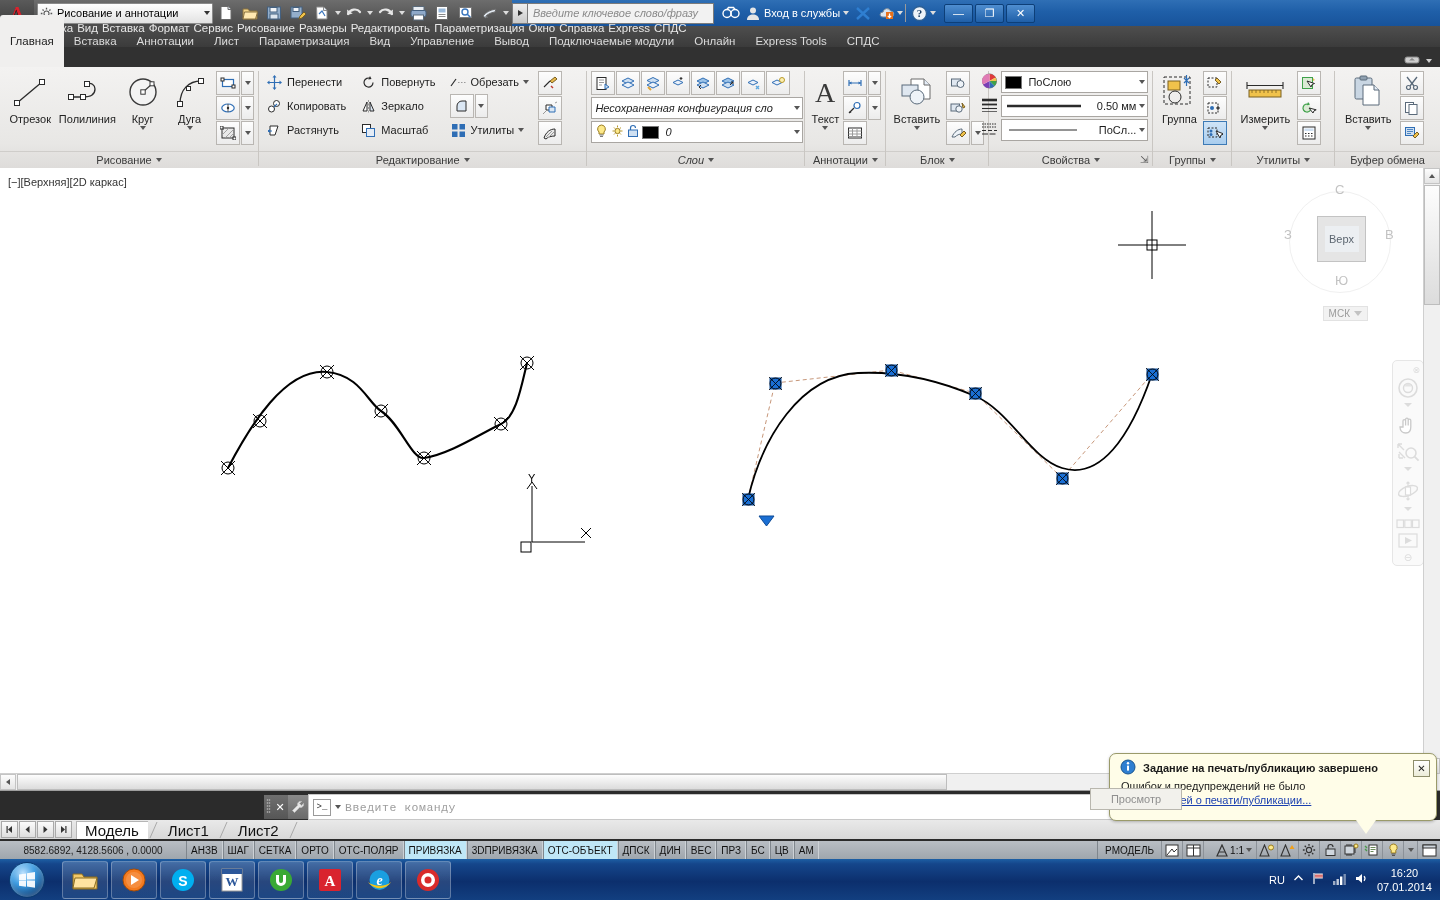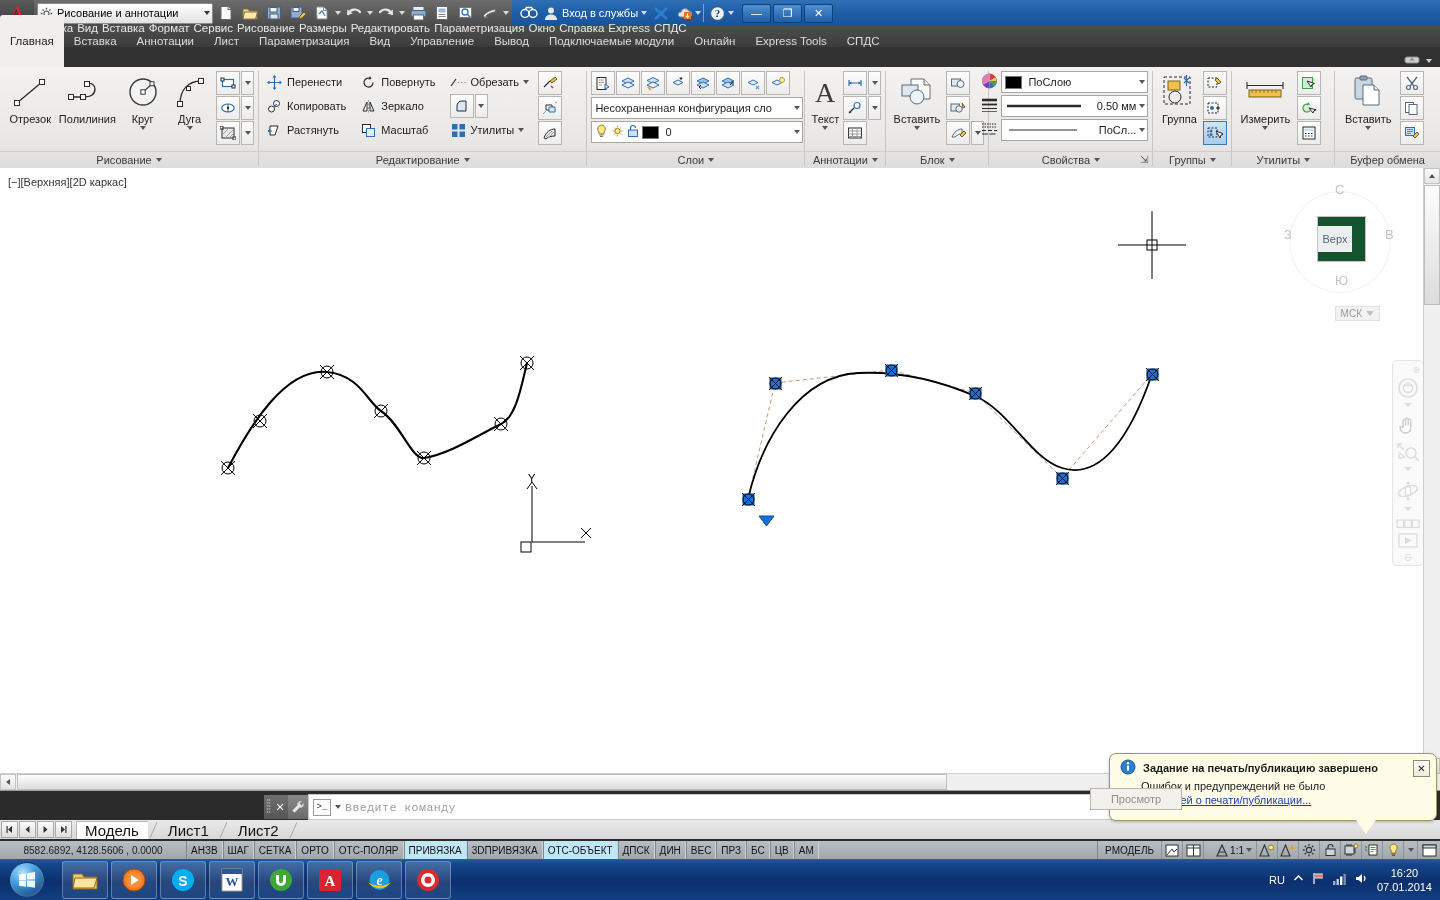--- a/index.html
+++ b/index.html
@@ -133,27 +133,27 @@
     border-bottom:1px solid #9e9e9e;overflow:hidden;
   }
   .vplabel{position:absolute;left:8px;top:8px;font-size:11px;color:#333;}
   .viewcube{position:absolute;right:46px;top:18px;width:110px;height:110px;}
   .vc-ring{
     position:absolute;left:5px;top:5px;width:100px;height:100px;border-radius:50%;
     border:1px solid #f0f0f0;
   }
   .vc-face{
     position:absolute;left:33px;top:30px;width:47px;height:44px;
-    border:1px solid #c3c3c3;background:#14532d;
-    display:flex;align-items:center;
+    border:1px solid #c3c3c3;background:#e5e5e5;
+    display:flex;align-items:center;justify-content:center;
   }
   .vc-face-in{width:34px;height:26px;background:#eceff2;display:flex;align-items:center;justify-content:center;color:#5c6670;font-size:11px;}
   .vc-l{position:absolute;color:#c2c2c2;font-size:13px;}
   .ucsbox{
-    position:absolute;right:60px;top:138px;display:flex;align-items:center;gap:4px;
+    position:absolute;right:72px;top:138px;display:flex;align-items:center;gap:4px;
     background:#f2f2f2;border:1px solid #e2e2e2;padding:1px 5px;color:#9b9b9b;font-size:10px;
   }
   .navbar{
     position:absolute;right:16px;top:192px;width:30px;height:200px;
     background:#fafafa;border:1px solid #e6e6e6;border-radius:5px;
     display:flex;flex-direction:column;align-items:center;padding-top:4px;gap:2px;
   }
   .navbar .ndiv{width:22px;height:1px;background:#e6e6e6;margin:2px 0;}
   .scrollbar-v{
     position:absolute;right:0;top:0;width:16px;height:622px;background:#f0f0f0;border-left:1px solid #cfcfcf;
@@ -209,21 +209,21 @@
     position:absolute;left:1109px;top:753px;width:326px;height:66px;
     background:#fffde8;border:1px solid #9a9a6a;border-radius:7px;
     box-shadow:0 1px 3px rgba(0,0,0,.25);
   }
   .balloon-head{display:flex;align-items:center;gap:7px;padding:5px 6px 0 10px;}
   .balloon-title{font-size:11px;font-weight:bold;color:#1a1a1a;flex:1;}
   .balloon-close{
     width:15px;height:15px;border:1px solid #8d8d6a;background:linear-gradient(to bottom,#fff,#ececd8);
     display:flex;align-items:center;justify-content:center;font-size:10px;font-weight:bold;color:#222;
   }
-  .balloon-body{padding:3px 10px 0 11px;font-size:11px;color:#1a1a1a;margin-left:20px;}
+  .balloon-body{padding:3px 10px 0 11px;font-size:11px;color:#1a1a1a;}
   .balloon-link{
     padding:2px 10px 0 11px;font-size:11px;color:#1a3fb0;text-decoration:underline;
   }
   .balloon-tip{
     position:absolute;left:-20px;top:34px;width:90px;height:20px;
     background:#f2f1ec;border:1px solid #b9b7ae;color:#8f8f8f;font-size:11px;
     display:flex;align-items:center;justify-content:center;
   }
   .balloon-ptr{
     position:absolute;right:60px;bottom:-14px;width:0;height:0;
@@ -350,20 +350,26 @@
       <div class="qicon">
         <svg width="18" height="16" viewBox="0 0 18 16">
             <path d="M2 11c3-4 7-6 13-7l-1 3c-4 .5-8 2.5-10 5z" fill="#dfe6ee" stroke="#6a6a6a"></path>
             <path d="M2 11l2 2 3-1" fill="#c2cdd9" stroke="#6a6a6a"></path>
           </svg>
       </div>
       <span class="caret lt"></span>
     </div>
 
 
+    <div class="searchwrap">
+      <div class="search-arrow">
+        <span style="width:0;height:0;border-top:3.5px solid transparent;border-bottom:3.5px solid transparent;border-left:5px solid #333;"></span>
+      </div>
+      <div class="search-input">Введите ключевое слово/фразу</div>
+    </div>
 
     <div class="qicon" style="margin-left:6px;">
       <svg width="18" height="14" viewBox="0 0 18 14">
           <circle cx="5" cy="7.5" r="4" fill="none" stroke="#fff" stroke-width="1.4"></circle>
           <circle cx="13" cy="7.5" r="4" fill="none" stroke="#fff" stroke-width="1.4"></circle>
           <path d="M5 3.5l1.5-2h5L13 3.5" fill="none" stroke="#fff" stroke-width="1.3"></path>
         </svg>
     </div>
     <div class="qicon">
       <svg width="16" height="15" viewBox="0 0 16 15">
@@ -666,21 +672,21 @@
           </div>
         </div>
       </div>
       <div class="panel-title">
         <span>Редактирование</span>
         <span class="tcaret"></span>
       </div>
     </div>
     <div class="panel-div"></div>
 
-    <div class="panel" style="width:217px;">
+    <div class="panel" style="width:217px;font-style:italic;">
       <div class="panel-body" style="flex-direction:column;gap:2px;padding-top:4px;">
         <div style="display:flex;gap:1px;">
           <div class="iconbtn framed">
               <svg width="16" height="15" viewBox="0 0 16 15">
                 <rect x="2" y="1.5" width="9" height="12" fill="#fff" stroke="#2b2b2b"></rect>
                 <path d="M4 4h5M4 6.5h5M4 9h3" stroke="#9a9a9a"></path>
                 <path d="M10 8l4 3-4 2z" fill="#cfe0f2" stroke="#2f6eb5"></path>
               </svg>
             </div>
           <div class="iconbtn framed">

